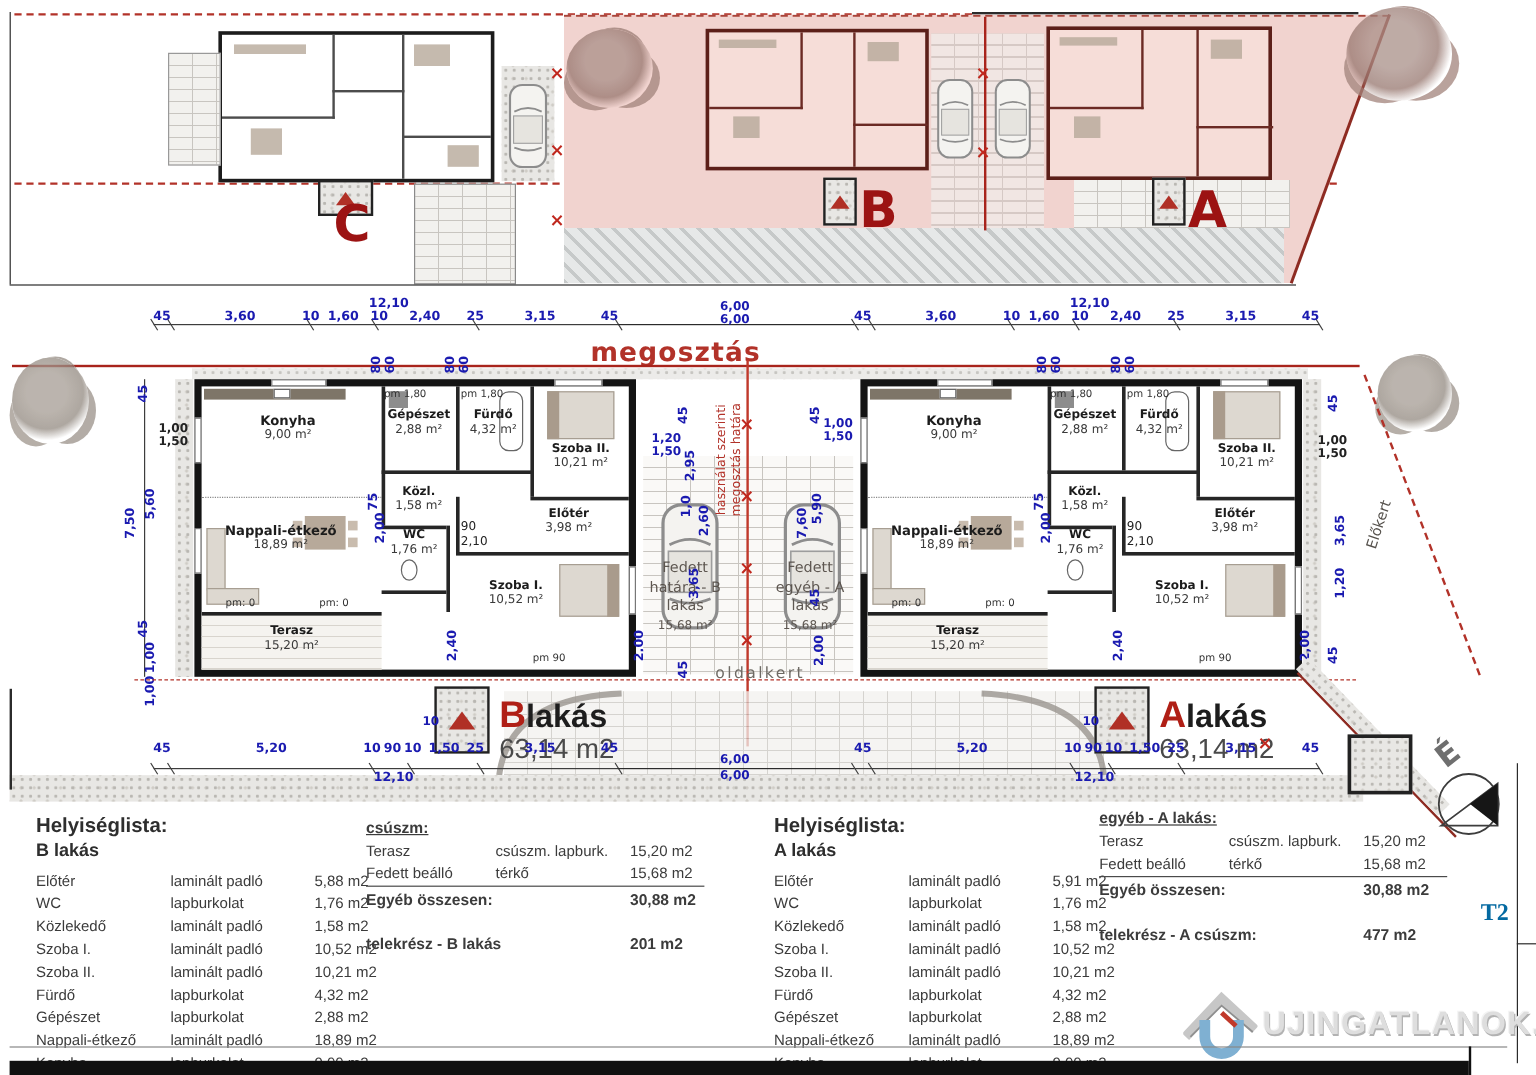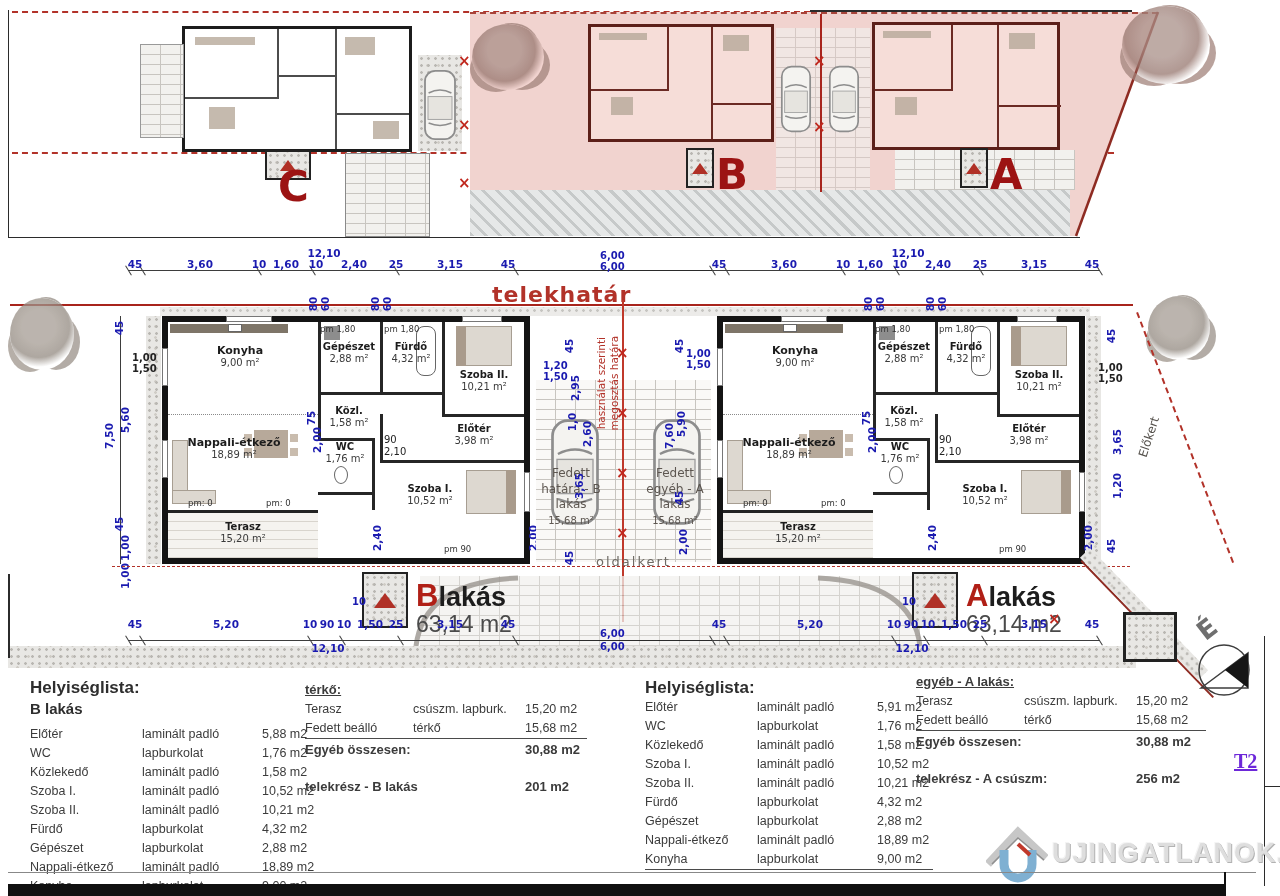--- a/index.html
+++ b/index.html
@@ -83,21 +83,21 @@
   .lt { font-weight:bold; font-size:17px; color:#2e2e2e; }
   .ls { font-weight:bold; font-size:15px; color:#2e2e2e; margin:2px 0 8px; }
   .lrow { display:grid; grid-template-columns:112px 120px 1fr; font-size:12.5px; line-height:1.52; }
   .lrow.u { border-bottom:1.5px solid #4a4a4a; }
   .ltot { display:grid; grid-template-columns:232px 1fr; font-weight:bold; font-size:13px; padding-top:3px; }
   .other .lt2 { font-weight:bold; font-size:13px; text-decoration:underline; margin-bottom:3px; }
   .other .lrow { grid-template-columns:108px 112px 1fr; }
   .other .ltot { grid-template-columns:220px 1fr; }
   .parcelrow { display:grid; grid-template-columns:220px 1fr; font-weight:bold; font-size:13px; margin-top:22px; }
 
-  .sheetno { position:absolute; font:bold 20px "Liberation Serif",serif; color:#6d28d9;text-decoration:underline; }
+  .sheetno { position:absolute; font:bold 20px "Liberation Serif",serif; color:#0369a1; }
   .north { position:absolute; transform:rotate(-38deg); font:bold 26px "DejaVu Sans",sans-serif; color:#6f6f6f; }
 
   .logo-text { position:absolute; font:bold 27px "Liberation Sans",sans-serif; letter-spacing:1px; color:#dedede;
     text-shadow:1px 1px 0 #b2b2b2, -1px -1px 0 #f4f4f4; }
   .blackbar { position:absolute; background:#101010; }
 </style>
 </head>
 <body>
 
 <div id="canvas">
@@ -225,21 +225,21 @@
     <span class="dl" style="left:131px">10</span>
     <span class="dl" style="left:158px">1,60</span>
     <span class="dl" style="left:188px">10</span>
     <span class="dl" style="left:226px">2,40</span>
     <span class="dl" style="left:268px">25</span>
     <span class="dl" style="left:322px">3,15</span>
     <span class="dl" style="left:380px">45</span>
     <span class="tot" style="left:196px;top:-15px">12,10</span>
   </div>
 
-  <div class="telekhatar" style="left:492px;top:282px">telekhatár</div>
+  <div class="telekhatar" style="left:492px;top:282px">megosztás</div>
   <div class="redline" style="left:10px;top:304px;width:1123px;height:2px"></div>
   <div class="pebble abs" style="left:160px;top:307px;width:930px;height:9px;opacity:.8"></div>
 
   <div class="pebble abs" style="left:146px;top:316px;width:15px;height:248px"></div>
   <div class="pebble abs" style="left:1086px;top:316px;width:15px;height:248px"></div>
   <div class="tree" style="left:10px;top:298px;width:64px;height:72px"></div>
   <div class="tree" style="left:1148px;top:296px;width:62px;height:64px"></div>
 
   <div class="unit" style="left:162px;top:316px">
     <div class="w" style="left:150px;top:0;width:3px;height:116px"></div>
@@ -545,21 +545,21 @@
       </div>
     <div class="lrow u">
         <span>Konyha</span>
         <span>lapburkolat</span>
         <span>9,00 m2</span>
       </div>
 
   </div>
 
   <div class="list other" style="left:305px;top:682px;width:282px">
-    <div class="lt2">térkő:</div>
+    <div class="lt2">csúszm:</div>
     <div class="lrow">
         <span>Terasz</span>
         <span>csúszm. lapburk.</span>
         <span>15,20 m2</span>
       </div>
     <div class="lrow u">
         <span>Fedett beálló</span>
         <span>térkő</span>
         <span>15,68 m2</span>
       </div>
@@ -568,20 +568,21 @@
         <span>30,88 m2</span>
       </div>
     <div class="parcelrow">
         <span>telekrész - B lakás</span>
         <span>201 m2</span>
       </div>
   </div>
 
   <div class="list" style="left:645px;top:678px;width:288px">
     <div class="lt">Helyiséglista:</div>
+    <div class="ls">A lakás</div>
     <div class="lrow">
         <span>Előtér</span>
         <span>laminált padló</span>
         <span>5,91 m2</span>
       </div>
     <div class="lrow">
         <span>WC</span>
         <span>lapburkolat</span>
         <span>1,76 m2</span>
       </div>
@@ -634,21 +635,21 @@
         <span>Fedett beálló</span>
         <span>térkő</span>
         <span>15,68 m2</span>
       </div>
     <div class="ltot">
         <span>Egyéb összesen:</span>
         <span>30,88 m2</span>
       </div>
     <div class="parcelrow">
         <span>telekrész - A csúszm:</span>
-        <span>256 m2</span>
+        <span>477 m2</span>
       </div>
   </div>
 
   <div class="blkline" style="left:1264px;top:636px;width:1px;height:250px"></div>
   <div class="blkline" style="left:1264px;top:786px;width:16px;height:1px"></div>
   <div class="sheetno" style="left:1234px;top:750px">T2</div>
 
   <svg class="abs" style="left:986px;top:824px" width="62" height="62">
     <polyline points="2,40 32,8 60,34" fill="none" stroke="#c7c7c7" stroke-width="8"></polyline>
     <polyline points="6,40 32,14 58,36" fill="none" stroke="#8f8f8f" stroke-width="1.5"></polyline>

